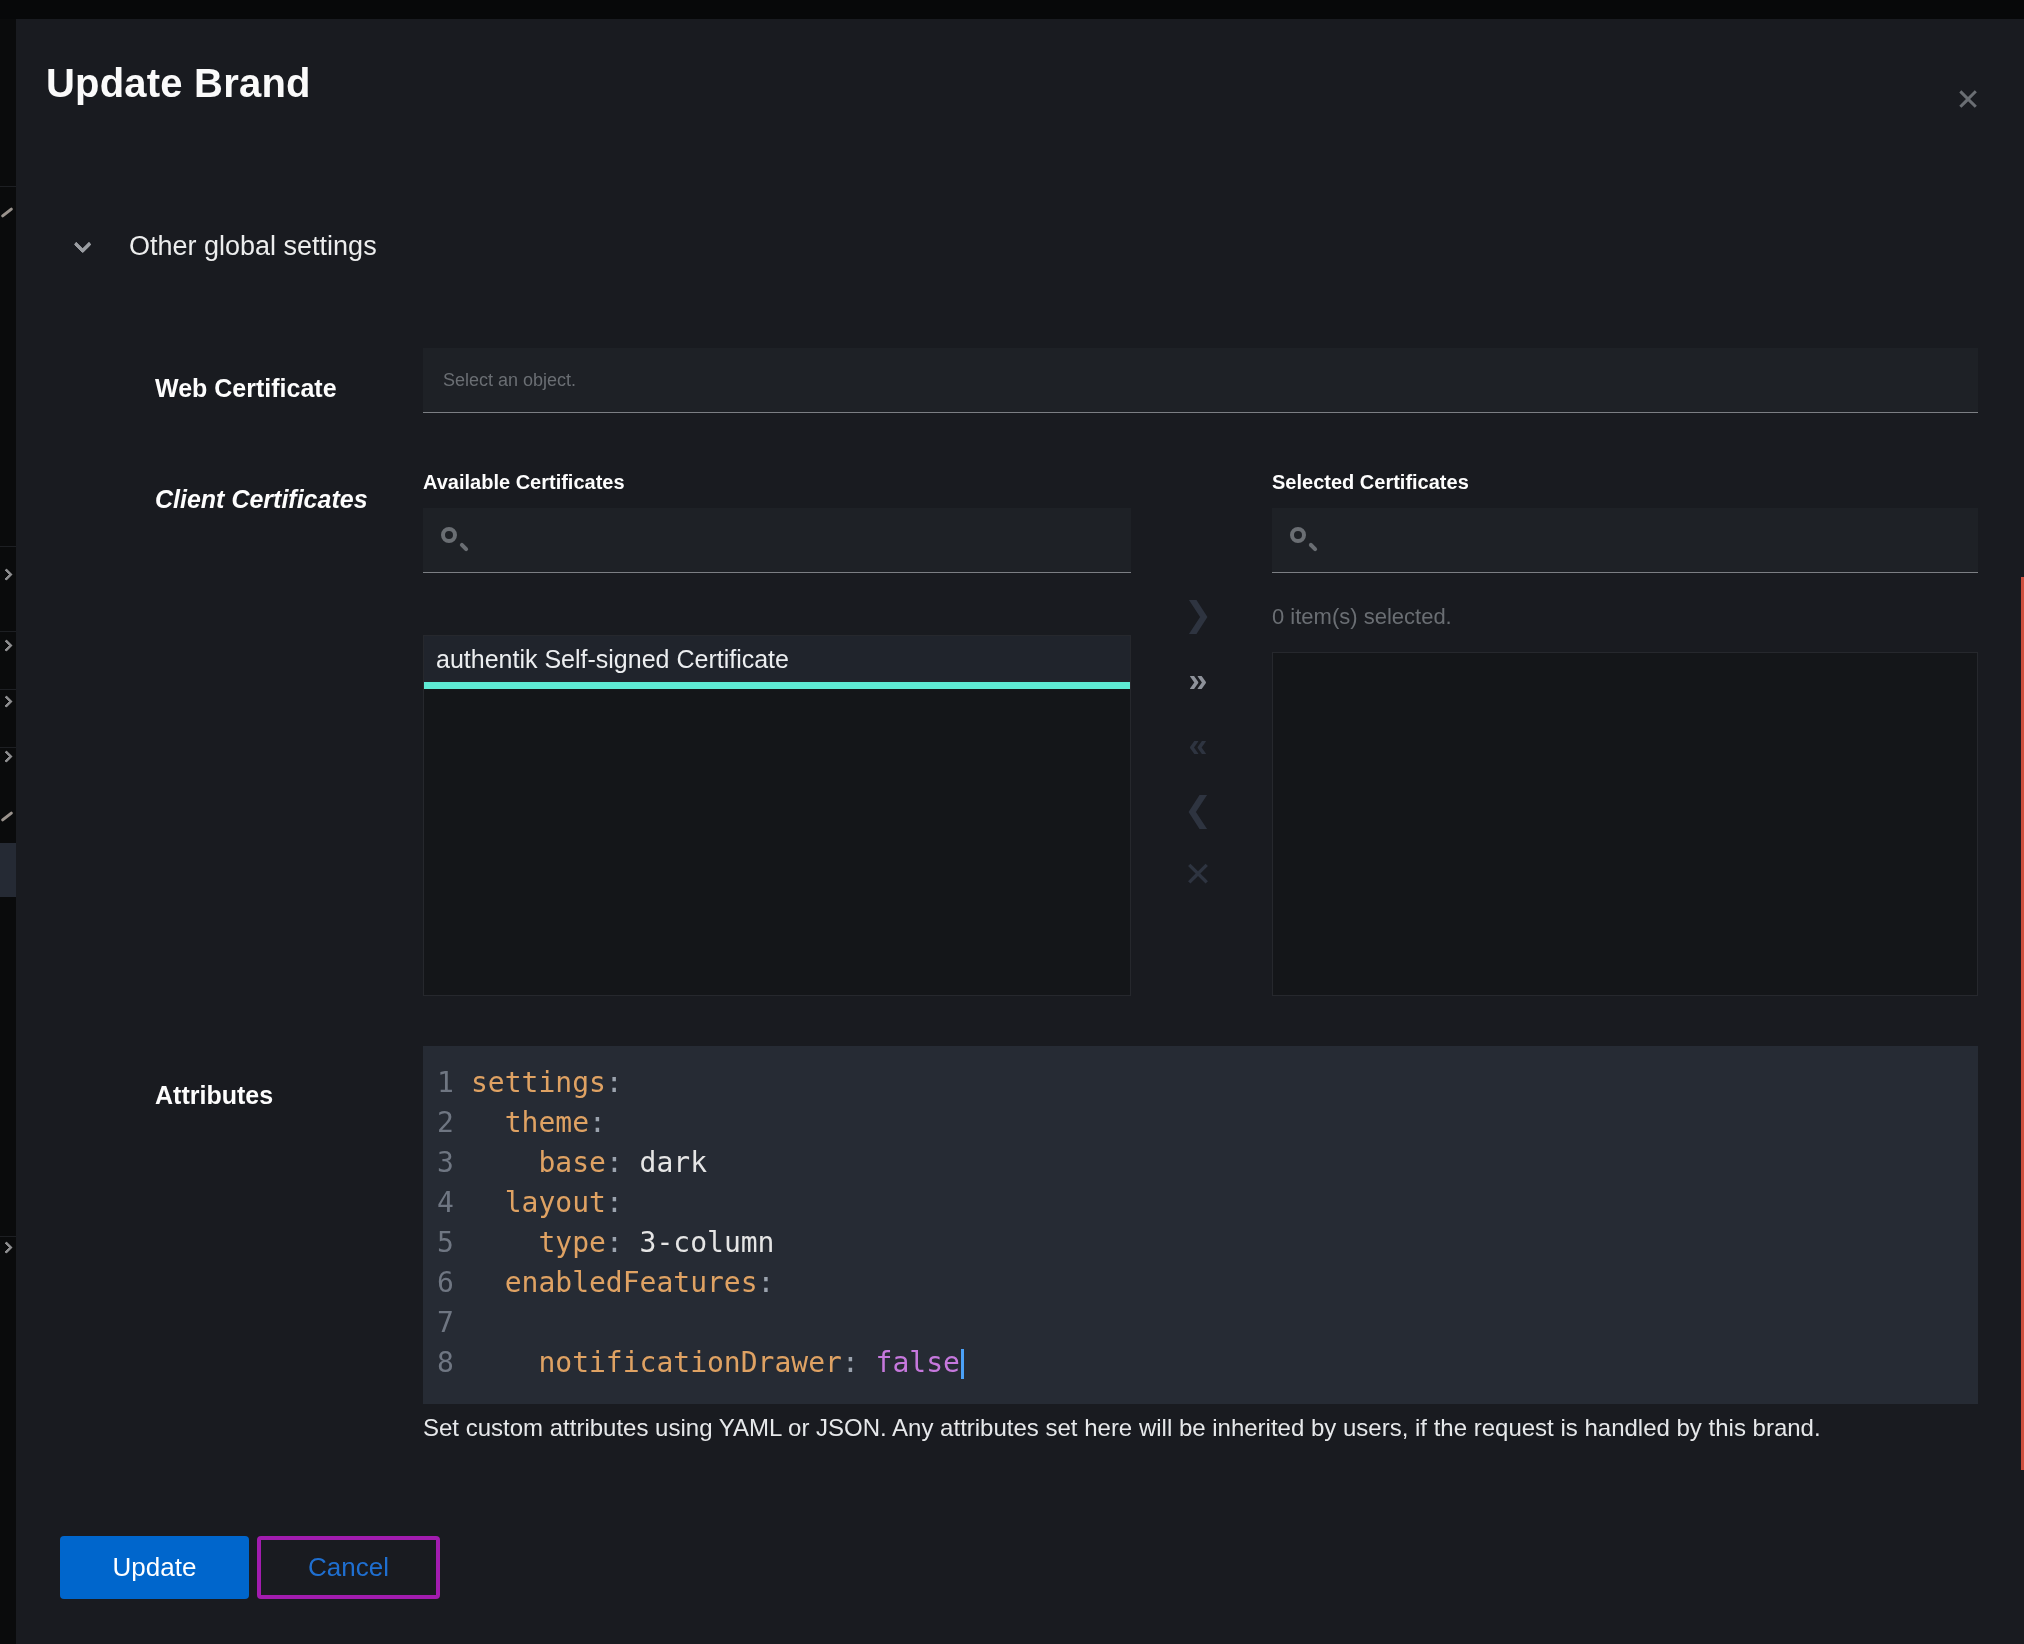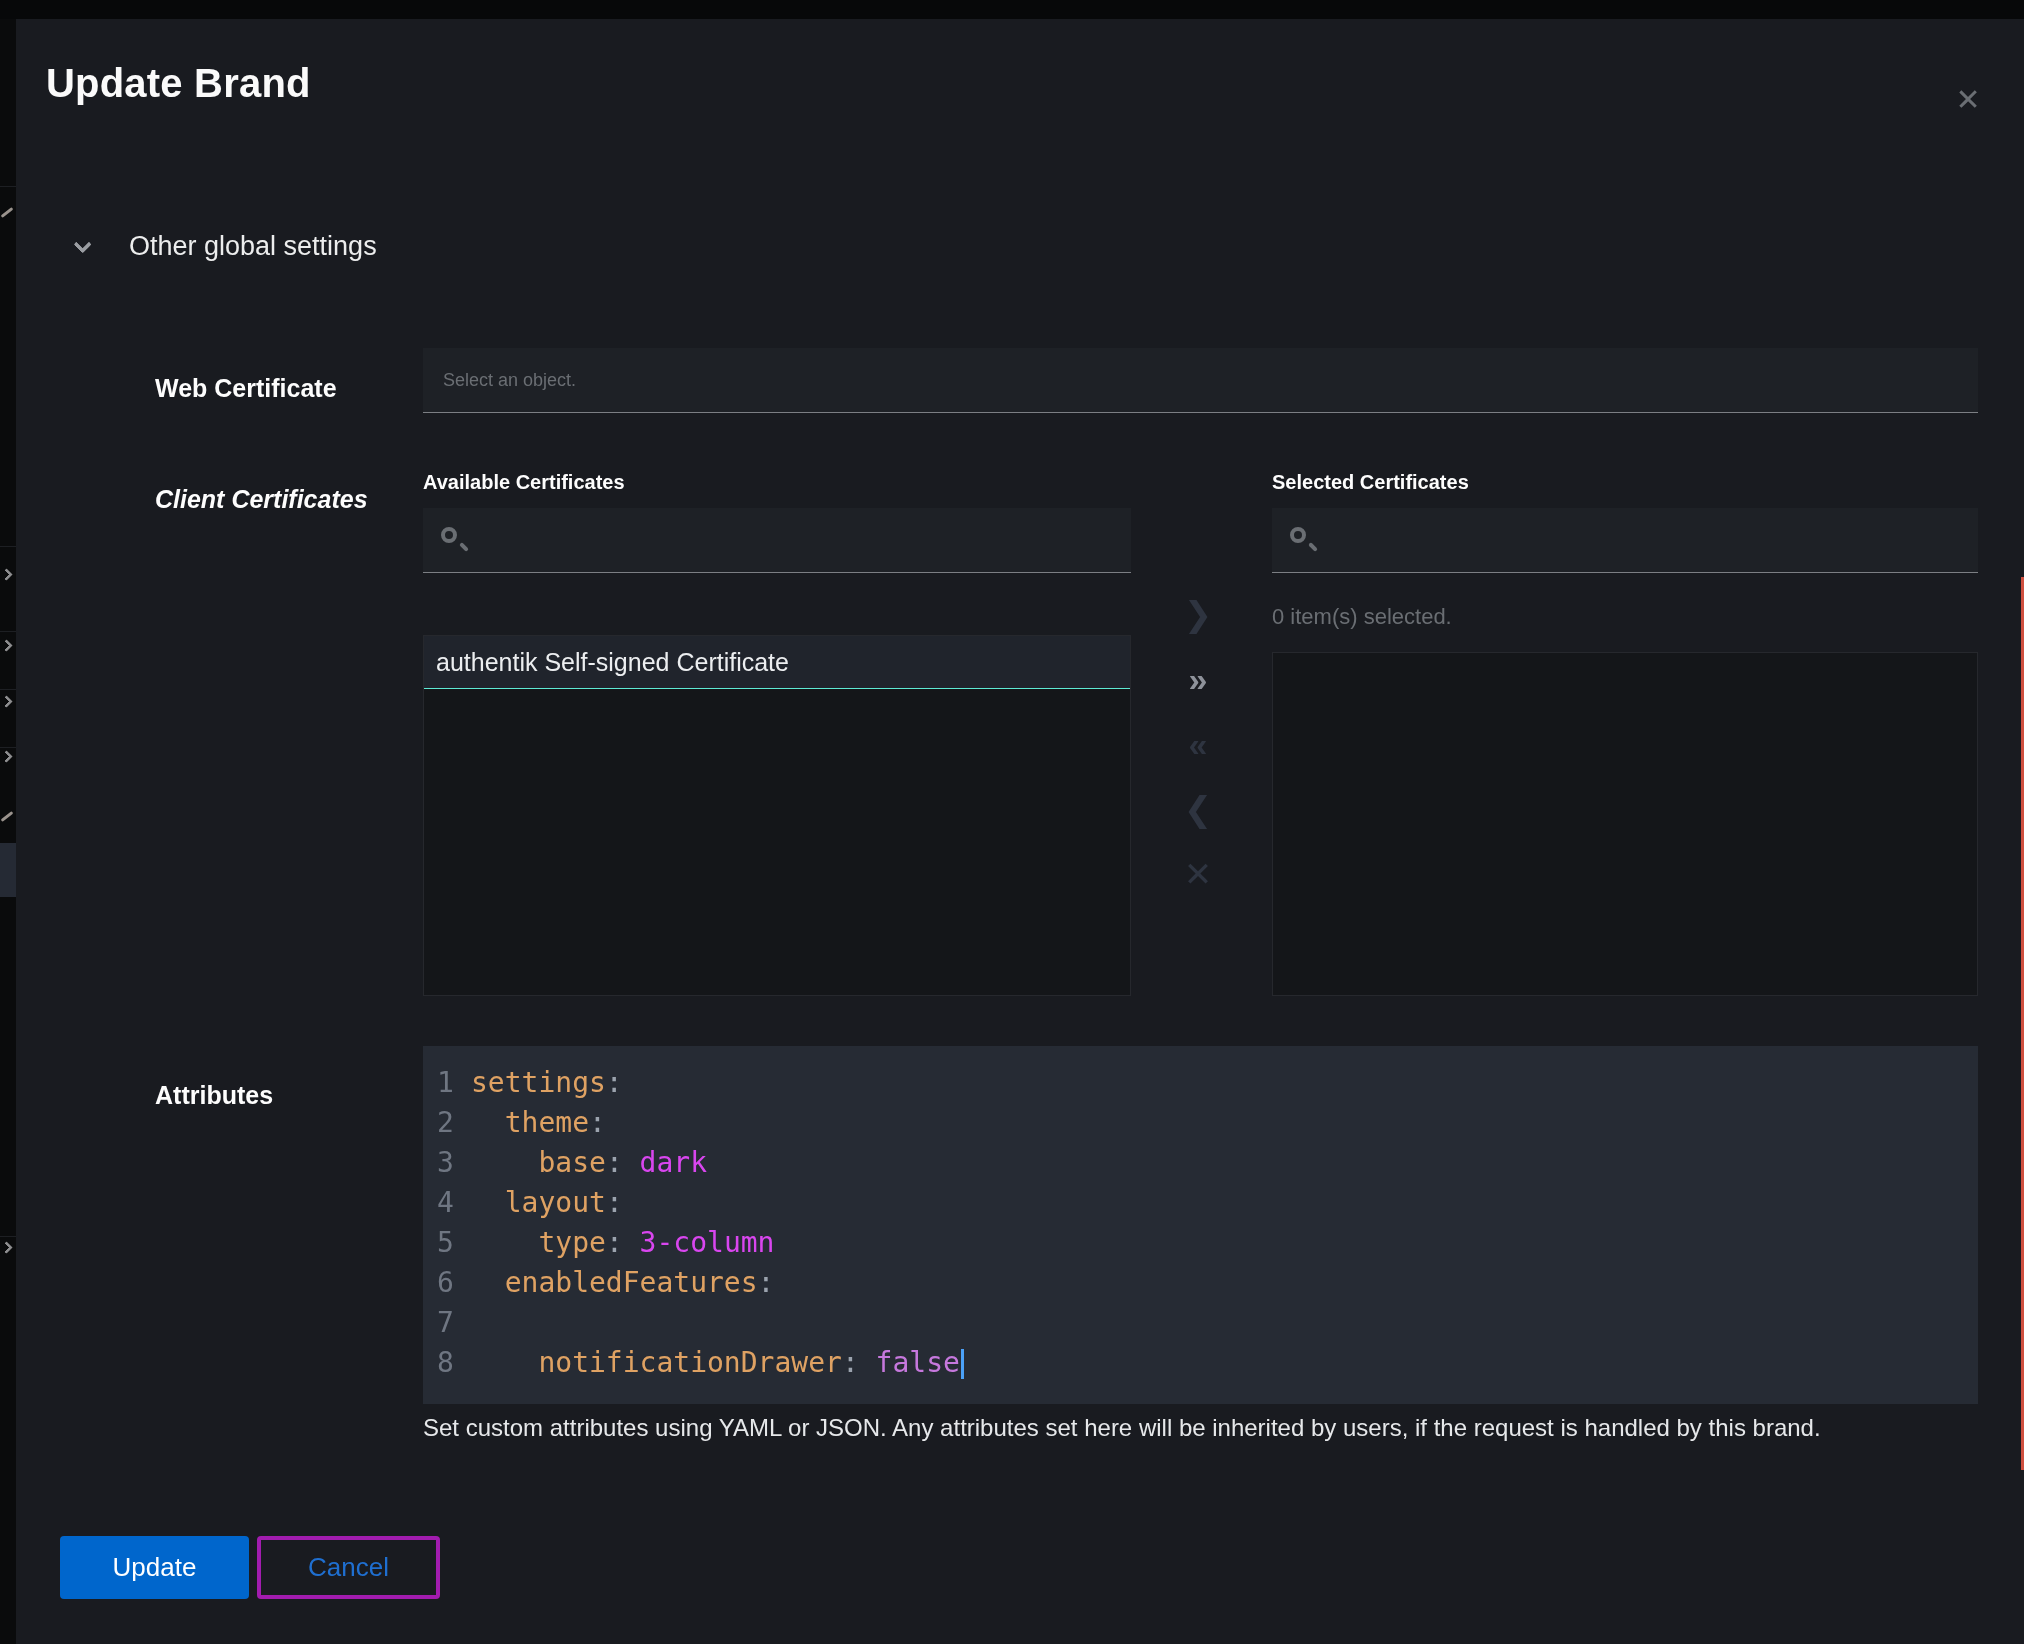--- a/index.html
+++ b/index.html
@@ -30,35 +30,35 @@
   
   .pf-input{position:absolute;background:#1e2126;border:0;border-bottom:1px solid #7c7f84;color:#e8e9ea;font-size:18px;padding:0 20px;font-family:inherit;}
   .pf-input::placeholder{color:#6a6e73;opacity:1;}
   .searchbox{position:absolute;background:#1e2126;border-bottom:1px solid #7c7f84;display:flex;align-items:center;padding-left:18px;}
   .search-icon{position:relative;width:26px;height:26px;}
   .search-icon .lens{position:absolute;left:0;top:0;width:16px;height:16px;border:4px solid #6a6e73;border-radius:50%;}
   .search-icon .handle{position:absolute;left:18px;top:18px;width:10px;height:4px;background:#6a6e73;transform:rotate(45deg);border-radius:2px;}
 
   .dl-heading{position:absolute;font-size:20px;font-weight:700;color:#fdfdfd;}
   .listpane{position:absolute;background:#141619;border:1px solid #26282d;overflow:hidden;}
-  .listrow{height:53px;background:#20242c;border-bottom:1px solid #5eead4;display:flex;align-items:center;padding:0 12px;font-size:25px;color:#eceef0;cursor:pointer;}
+  .listrow{height:53px;background:#20242c;border-bottom:7px solid #5eead4;display:flex;align-items:center;padding:0 12px;font-size:25px;color:#eceef0;cursor:pointer;}
   .status-text{position:absolute;font-size:22px;color:#6a6e73;}
 
   .xfer{position:absolute;left:1152px;top:562px;width:60px;display:flex;flex-direction:column;align-items:center;}
   .xfer-btn{width:60px;height:65px;display:flex;align-items:center;justify-content:center;font-size:34px;font-weight:700;background:none;border:0;cursor:pointer;font-family:inherit;line-height:1;}
   .xfer-btn.on{color:#8e929a;}
   .xfer-btn.off{color:#2e3440;}
 
   
   .editor{position:absolute;left:407px;top:1027px;width:1555px;height:358px;background:#262b34;font-family:"DejaVu Sans Mono","Liberation Mono",monospace;font-size:28px;line-height:40px;padding-top:17px;cursor:text;}
   .cl{display:flex;white-space:pre;}
   .cl .gut{width:48px;padding-left:14px;color:#6f7682;flex:none;}
   .cl .key{color:#dfa263;}
   .cl .pun{color:#9ba3ae;}
-  .cl .val-plain{color:#d946ef;}
+  .cl .val-plain{color:#e5e5e5;}
   .cl .val-bool{color:#c678dd;}
   .caret{display:inline-block;width:3px;height:30px;background:#4ba1f7;vertical-align:text-bottom;margin-left:1px;}
   .help-text{position:absolute;left:407px;top:1395px;width:1560px;font-size:24px;color:#e6e8ea;}
 
   
   .btn{position:absolute;top:1517px;height:63px;border-radius:4px;font-size:26px;font-family:inherit;cursor:pointer;display:flex;align-items:center;justify-content:center;}
   .btn-primary{left:44px;width:189px;background:#0066cc;border:0;color:#ffffff;}
   .btn-secondary{left:241px;width:183px;background:transparent;border:4px solid #a21caf;color:#1f6fd0;}
 </style>
 </head>

